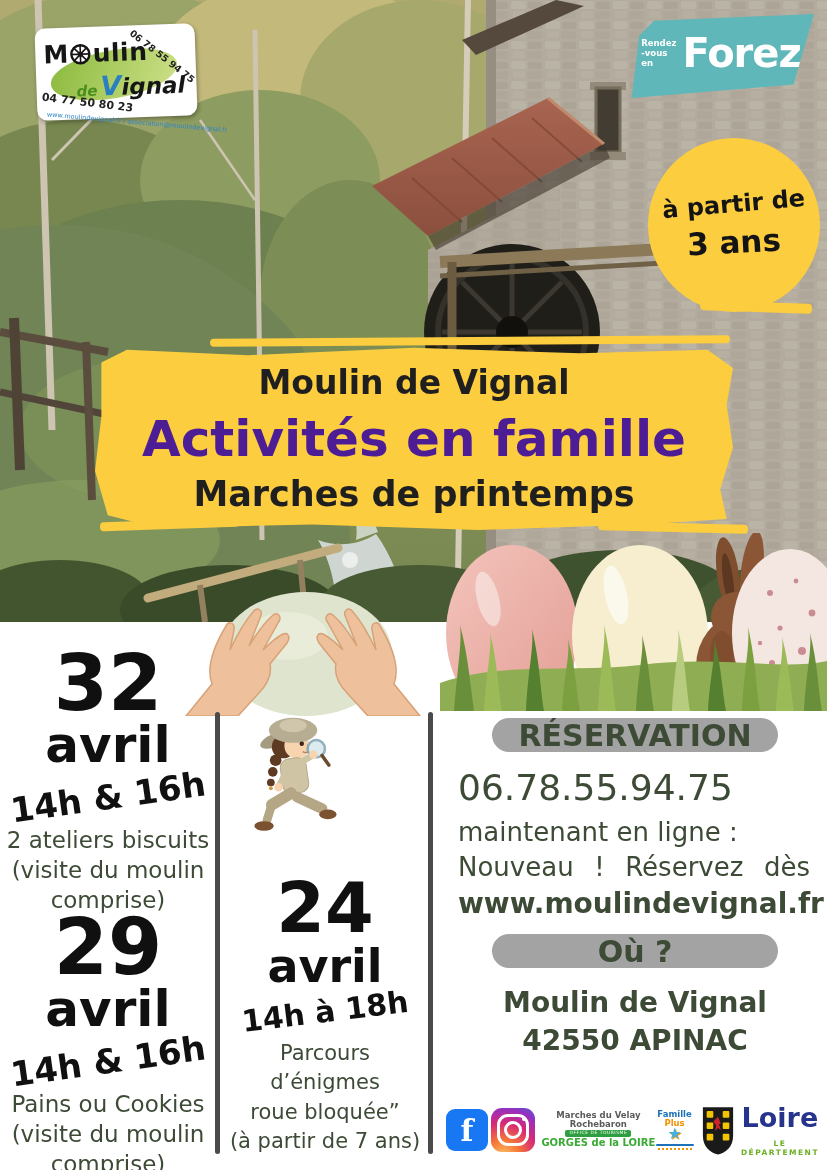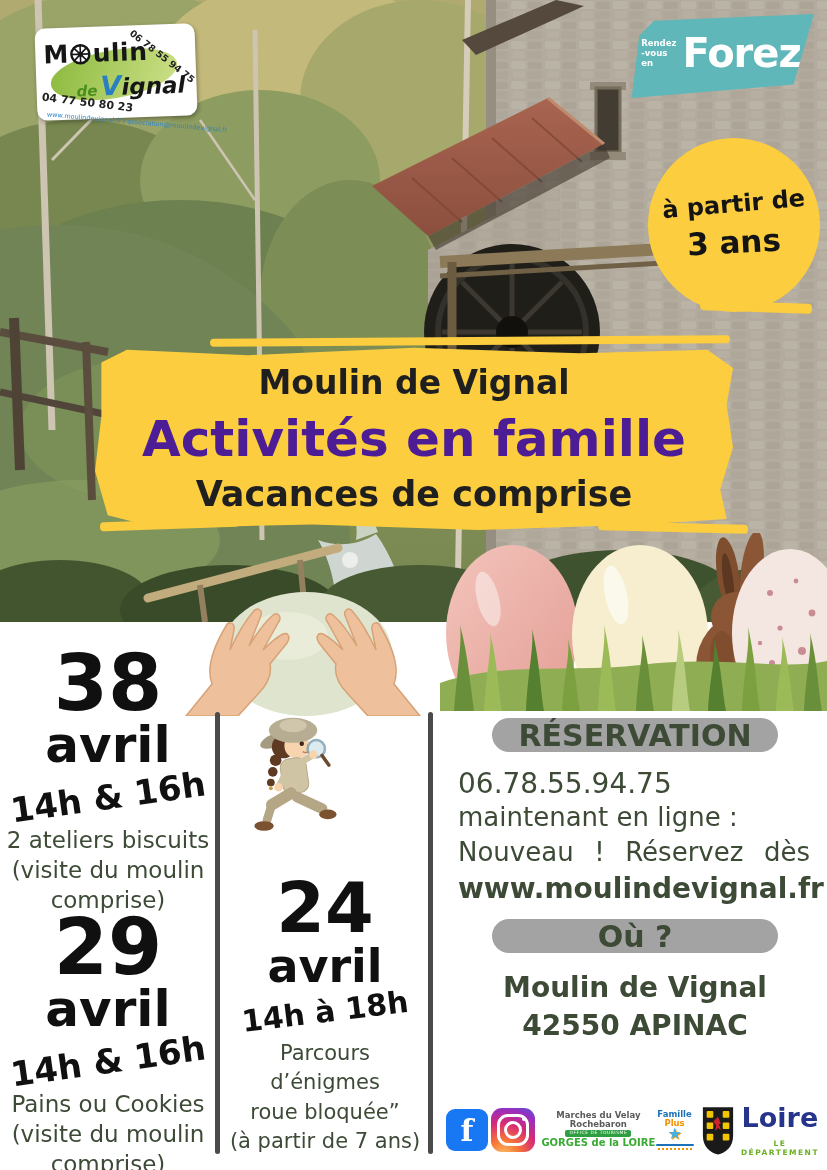--- a/index.html
+++ b/index.html
@@ -60,21 +60,21 @@
 
   .midcol{position:absolute;left:224px;top:710px;width:202px;text-align:center;color:#101010;}
   .mid-day{font-size:70px;font-weight:bold;line-height:.95;margin-top:16px;}
   .mid-month{font-size:46px;font-weight:bold;line-height:1.05;}
   .mid-time{font-size:30px;font-weight:bold;transform:rotate(-7deg);margin:4px 0 10px;}
   .mid-desc{font-size:21px;color:#3C4A36;line-height:1.4;}
 
   .rightcol{position:absolute;left:452px;top:718px;width:366px;color:#3C4A36;}
   .pill{width:286px;height:34px;margin:0 auto;background:#a3a3a3;border-radius:26px;
         display:flex;align-items:center;justify-content:center;font-size:30px;font-weight:bold;color:#3C4A36;}
-  .r-phone{font-size:28px;margin:15px 0 0 6px;font-weight:500;}
+  .r-phone{font-size:36px;margin:15px 0 7px 6px;font-weight:500;}
   .r-par{font-size:26px;margin-left:6px;width:352px;line-height:1.35;}
   .just{text-align:justify;text-align-last:justify;}
   .r-web{font-size:28px;font-weight:bold;margin:2px 0 14px 6px;}
   .r-addr{font-size:28px;font-weight:bold;text-align:center;line-height:1.35;margin-top:16px;}
 
   
   .footer{position:absolute;left:446px;top:1098px;width:376px;height:64px;display:flex;align-items:center;justify-content:space-between;}
   .fb{width:42px;height:42px;border-radius:9px;background:#1877F2;display:flex;align-items:center;justify-content:center;
       color:#fff;font-size:30px;font-weight:bold;font-family:"DejaVu Serif","Liberation Serif",serif;}
   .ig{position:relative;width:44px;height:44px;border-radius:11px;
@@ -222,21 +222,21 @@
   </div>
 
   <div class="abs age">
     <div class="age1">à partir de</div>
     <div class="age2">3 ans</div>
   </div>
 
   <div class="abs banner">
     <div class="bn1">Moulin de Vignal</div>
     <div class="bn2">Activités en famille</div>
-    <div class="bn3">Vacances de comprise</div>
+    <div class="bn3">Marches de printemps</div>
   </div>
 
   <svg class="abs" style="left:440px;top:533px;" width="387" height="178" viewBox="0 0 387 178">
     <defs>
       <linearGradient id="pinkegg" x1="0" y1="0" x2="1" y2="1">
         <stop offset="0" stop-color="#f3c4bb"></stop>
           <stop offset="1" stop-color="#e39d95"></stop>
       </linearGradient>
     </defs>
     <ellipse cx="72" cy="100" rx="66" ry="88" fill="url(#pinkegg)"></ellipse>
@@ -290,21 +290,21 @@
     </g>
     <g fill="#eec19c" stroke="#d8a277" stroke-width="1.5" transform="translate(290,0) scale(-1,1)">
       <path d="M28,128 L54,96 C48,80 56,58 68,38 C70,33 77,34 76,42 L72,62 C79,47 88,32 95,24 C99,18 106,22 102,30 L91,58 C99,45 107,34 114,28 C119,23 125,28 120,35 L105,62 C112,55 119,49 125,46 C130,44 133,49 129,55 L112,76 C114,86 109,97 100,106 L80,128 Z"></path>
     </g>
   </svg>
 
   <div class="divider" style="left:215px;"></div>
   <div class="divider" style="left:428px;"></div>
 
   <div class="evblock" style="left:4px;top:648px;">
-    <div class="day">38</div>
+    <div class="day">32</div>
     <div class="month">avril</div>
     <div class="time">14h &amp; 16h</div>
     <div class="desc">2 ateliers biscuits</div>
     <div class="desc">(visite du moulin</div>
     <div class="desc">comprise)</div>
   </div>
   <div class="evblock" style="left:4px;top:912px;">
     <div class="day">29</div>
     <div class="month">avril</div>
     <div class="time">14h &amp; 16h</div>

